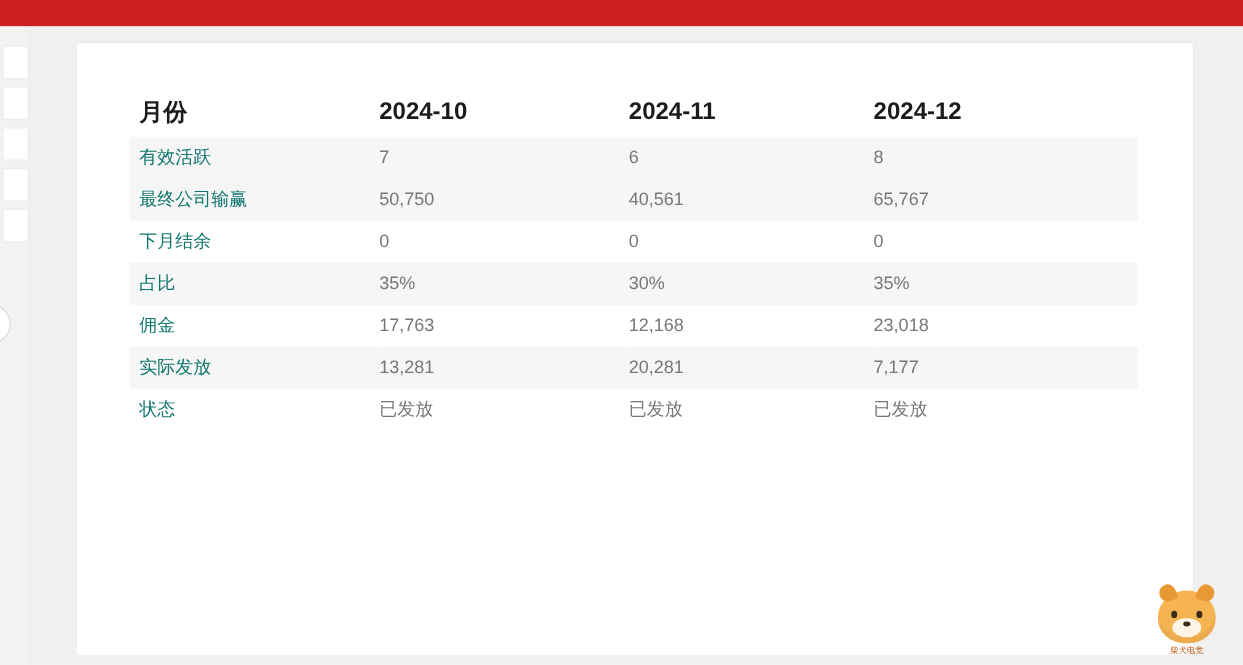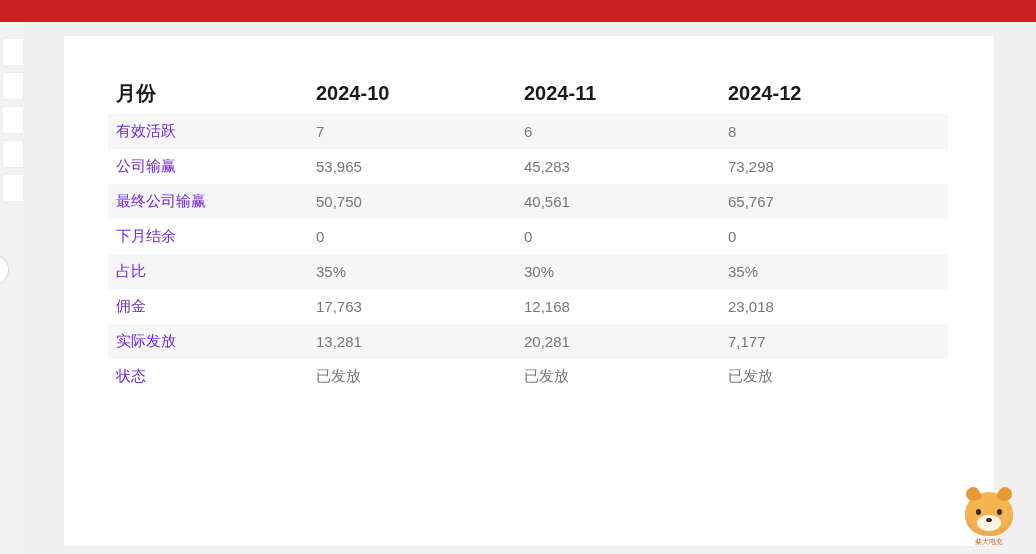--- a/index.html
+++ b/index.html
@@ -104,21 +104,21 @@
   }
   table.report col.c0 { width: 208px; }
   table.report col.c1 { width: 208px; }
   table.report col.c2 { width: 204px; }
   table.report col.c3 { width: 220px; }
   table.report th:first-child,
   table.report td:first-child {
     padding-left: 8px;
   }
   table.report td.label {
-    color: #6d28d9;
+    color: #0f766e;
   }
   table.report td.val {
     color: #777777;
   }
   table.report tbody tr.alt {
     background: #f6f6f6;
   }
   
   .corner-badge {
     position: absolute;
@@ -215,26 +215,20 @@
               <th>2024-11</th>
               <th>2024-12</th>
             </tr>
           </thead>
           <tbody>
             <tr class="alt">
               <td class="label">有效活跃</td>
               <td class="val">7</td>
               <td class="val">6</td>
               <td class="val">8</td>
-            </tr>
-            <tr>
-              <td class="label">公司输赢</td>
-              <td class="val">53,965</td>
-              <td class="val">45,283</td>
-              <td class="val">73,298</td>
             </tr>
             <tr class="alt">
               <td class="label">最终公司输赢</td>
               <td class="val">50,750</td>
               <td class="val">40,561</td>
               <td class="val">65,767</td>
             </tr>
             <tr>
               <td class="label">下月结余</td>
               <td class="val">0</td>

